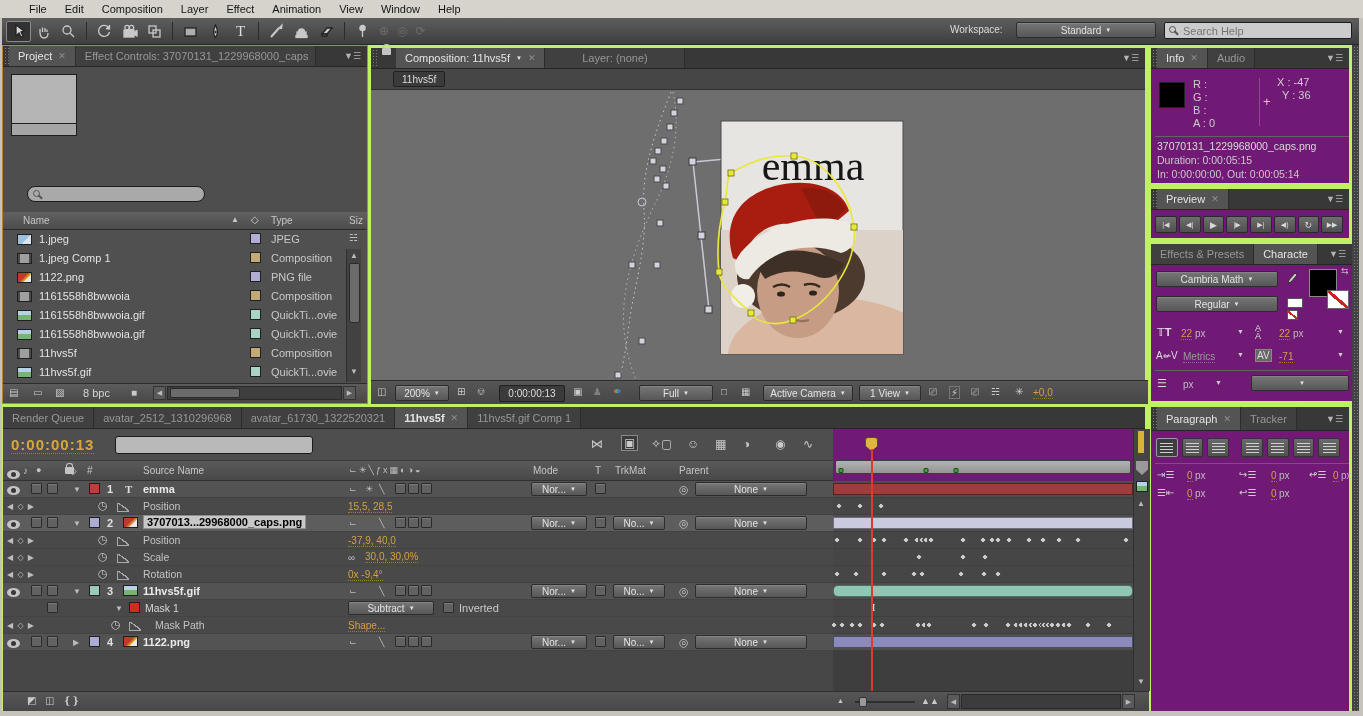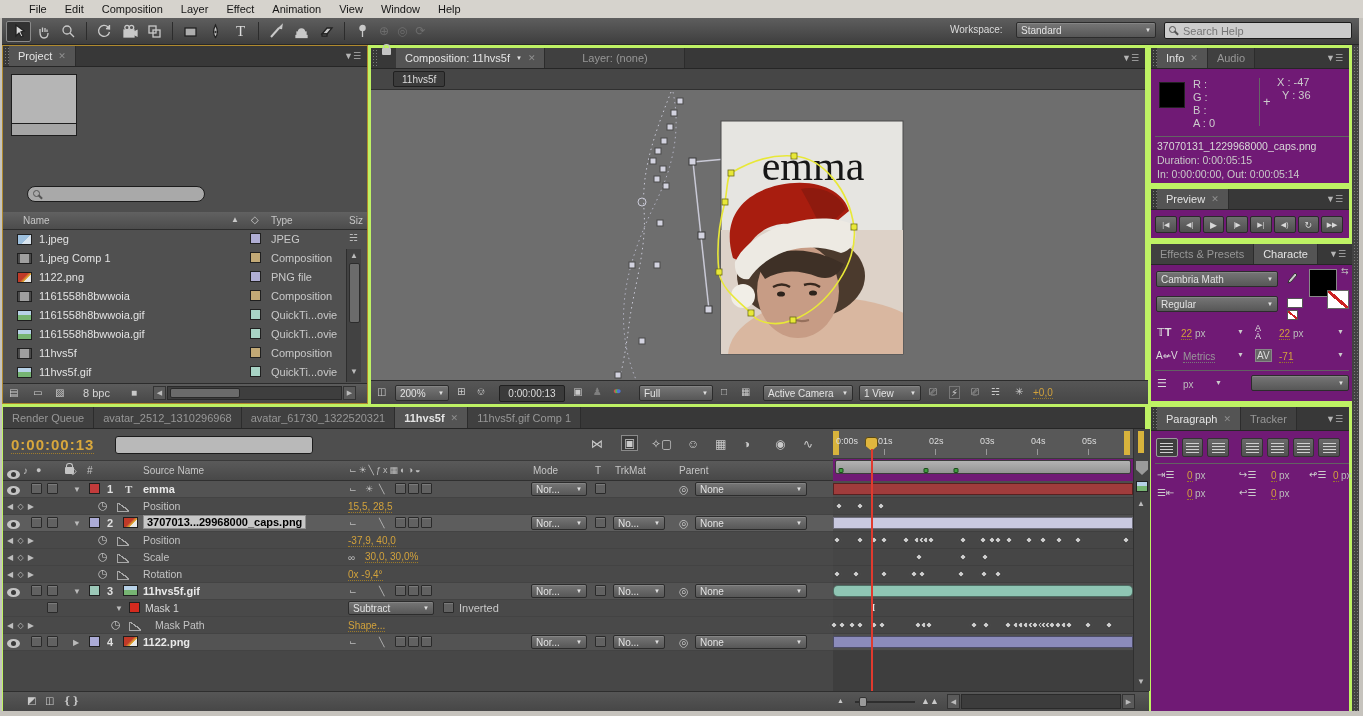--- a/index.html
+++ b/index.html
@@ -16,21 +16,21 @@
 .tool svg{stroke:#c9c9c9;fill:none;stroke-width:1.3}
 .dimico{color:#9a9a9a;opacity:.4;margin:0 4px;font-size:12px}
 
 .panel{background:#701a75;border:3px solid #bef264}
 .tabstrip{display:flex;align-items:stretch;height:21px;background:#383838;border-bottom:1px solid #262626}
 .tab{display:flex;align-items:center;padding:0 9px;color:#979797;background:#404040;border-right:1px solid #2c2c2c;font-size:11px;white-space:nowrap;overflow:hidden}
 .tab.on{background:#545454;color:#e4e4e4}
 .tab .x{margin-left:6px;color:#8f8f8f;font-size:9px}
 .pmenu{margin-left:auto;display:flex;align-items:center;padding:0 6px;color:#b5b5b5;font-size:9px}
 .grip{width:6px;background-image:radial-gradient(#7c7c7c 28%,transparent 30%);background-size:3px 3px;background-position:1px 1px}
-.dd{background:linear-gradient(#767676,#575757);border:1px solid #2c2c2c;border-radius:2px;color:#e3e3e3;font-size:10px;display:flex;align-items:center;justify-content:space-between;height:16px;padding:0 4px;box-shadow:inset 0 1px 0 rgba(255,255,255,.12);white-space:nowrap;overflow:hidden}
+.dd{background:linear-gradient(#767676,#575757);border:1px solid #2c2c2c;border-radius:2px;color:#e3e3e3;font-size:10px;display:flex;align-items:center;justify-content:center;height:16px;padding:0 4px;box-shadow:inset 0 1px 0 rgba(255,255,255,.12);white-space:nowrap;overflow:hidden}
 .dd .da{font-size:6px;margin-left:4px;color:#e0e0e0}
 .chip{background:#3b3b3b;border:1px solid #202020;border-radius:2px;color:#dcdcdc;display:inline-flex;align-items:center;justify-content:center;font-size:10px}
 .val{color:#d2a23c;border-bottom:1px dotted #9c7a28;font-size:10px;white-space:nowrap}
 .cb{width:11px;height:11px;background:#616161;border:1px solid #2a2a2a;box-shadow:inset 0 1px 1px rgba(255,255,255,.18);border-radius:1px}
 .eye{display:inline-block;width:13px;height:9px;background:#c4c4c4;border-radius:50%;position:relative}
 .eye::after{content:"";position:absolute;left:4px;top:2px;width:5px;height:5px;border-radius:50%;background:#383838}
 .lock{display:inline-block;width:9px;height:7px;background:#c4c4c4;border-radius:1px;position:relative;margin-top:5px}
 .lock::before{content:"";position:absolute;left:1px;top:-4px;width:5px;height:4px;border:1.5px solid #c4c4c4;border-bottom:none;border-radius:3px 3px 0 0}
 .ficon{display:inline-block;width:15px;height:11px;border:1px solid #1f1f1f}
 .fi-jpeg{background:linear-gradient(135deg,#9dc0de 55%,#d9e4ee 55%)}
@@ -177,20 +177,23 @@
     </div>
   </div>
 
   <div class="r" style="left:2px;top:45px;width:366px;height:359px;border:1px solid #b08a2e">
     <div class="tabstrip">
       <div class="grip"></div>
       <div class="tab on">
           <span>Project</span>
           <span class="x">✕</span>
         </div>
+      <div class="tab" style="max-width:240px">
+          <span>Effect Controls: 37070131_1229968000_caps</span>
+        </div>
       <div class="pmenu">▼☰</div>
     </div>
     <div class="r" style="left:8px;top:28px;width:66px;height:50px;background:#b5b5b5;border:1px solid #1d1d1d"></div>
     <div class="r" style="left:8px;top:78px;width:66px;height:12px;background:#a5a5a5;border:1px solid #1d1d1d;border-top:none"></div>
     <div class="r" style="left:24px;top:140px">
       <span class="mag" style="left:6px;top:4px"></span>
       <input class="searchbox" style="width: 178px; height: 16px; border-radius: 8px; background: rgb(169, 169, 169);">
     </div>
 
     <div class="r" style="left:0;top:166px;width:364px;height:18px;background:linear-gradient(#616161,#4c4c4c);border-bottom:1px solid #2c2c2c">
@@ -603,35 +606,20 @@
       <span class="r" style="left:66px;top:4px;color:#c4c4c4;font-size:10px">◇</span>
       <span class="r hdr" style="left:84px;top:4px">#</span>
       <span class="r hdr" style="left:140px;top:4px">Source Name</span>
       <span class="r swico" style="left:346px;top:4px;letter-spacing:2px">⌙☀╲ƒx▦◐◑◒</span>
       <span class="r hdr" style="left:530px;top:4px">Mode</span>
       <span class="r hdr" style="left:592px;top:4px">T</span>
       <span class="r hdr" style="left:612px;top:4px">TrkMat</span>
       <span class="r hdr" style="left:676px;top:4px">Parent</span>
     </div>
 
-    <div class="r" style="left:830px;top:22px;width:300px;height:30px;background:#585858;border-bottom:1px solid #3a3a3a;overflow:hidden">
-      <span class="r" style="left:0;top:2px;width:6px;height:24px;border-left:3px solid #d8b33c;border-right:3px solid #d8b33c;background:#6a5a22"></span>
-      <span class="r" style="left:291px;top:2px;width:6px;height:24px;border-left:3px solid #d8b33c;border-right:3px solid #d8b33c;background:#6a5a22"></span>
-      <span class="r" style="left:1%;top:7px;font-size:9px;color:#ddd">0:00s</span>
-      <span class="r" style="left:15%;top:7px;font-size:9px;color:#ddd">01s</span>
-      <span class="r" style="left:32%;top:7px;font-size:9px;color:#ddd">02s</span>
-      <span class="r" style="left:49%;top:7px;font-size:9px;color:#ddd">03s</span>
-      <span class="r" style="left:66%;top:7px;font-size:9px;color:#ddd">04s</span>
-      <span class="r" style="left:83%;top:7px;font-size:9px;color:#ddd">05s</span>
-      <span class="r" style="left:17%;top:20px;width:1px;height:6px;background:#999"></span>
-      <span class="r" style="left:34%;top:20px;width:1px;height:6px;background:#999"></span>
-      <span class="r" style="left:51%;top:20px;width:1px;height:6px;background:#999"></span>
-      <span class="r" style="left:68%;top:20px;width:1px;height:6px;background:#999"></span>
-      <span class="r" style="left:85%;top:20px;width:1px;height:6px;background:#999"></span>
-    </div>
 
     <div class="r wam" style="left:832px;top:53px;width:296px;height:14px;background:linear-gradient(#b2b2b2,#949494);border:1px solid #3c3c3c;border-radius:2px">
         <span class="kf" style="left: 1.7%;"></span>
         <span class="kf" style="left: 30.7%;"></span>
         <span class="kf" style="left: 40.7%;"></span>
       </div>
 
     <div class="r" style="left:0;top:74px;width:1130px;height:204px">
 
       <div class="trow" style="top:0">

